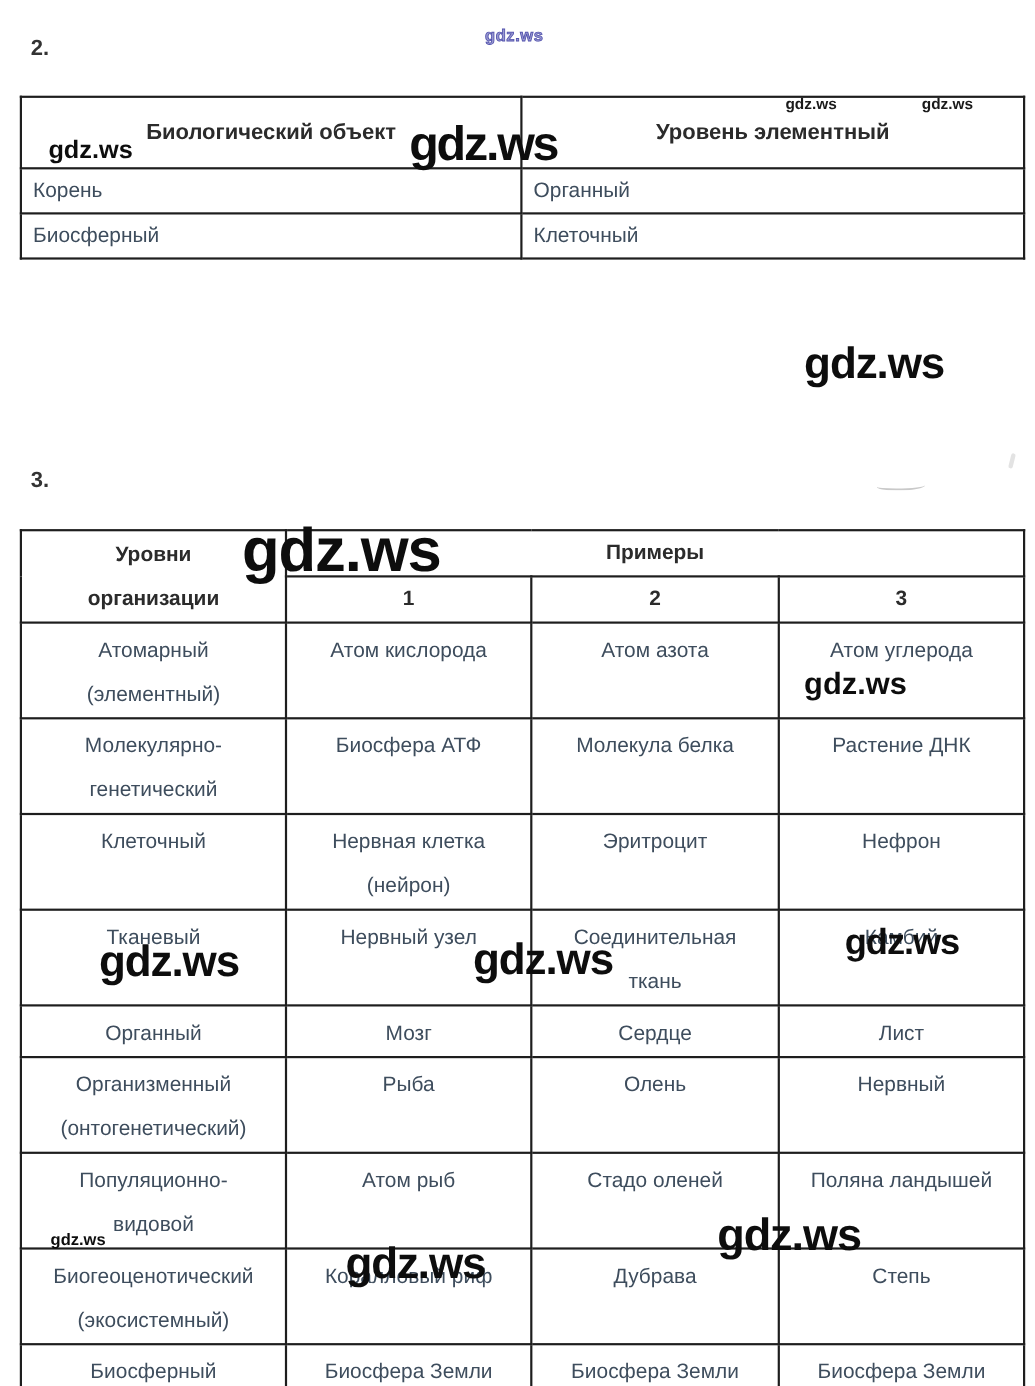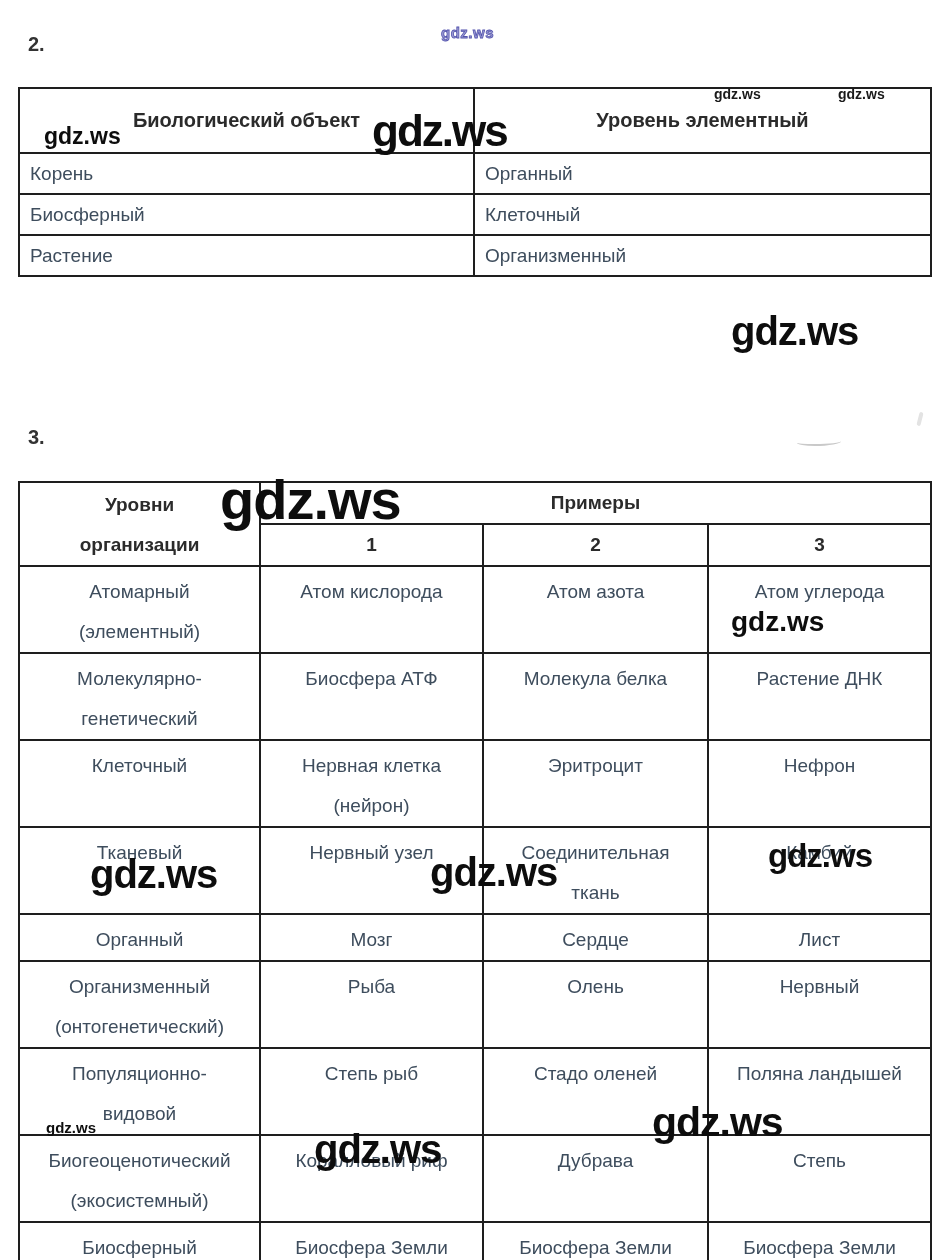--- a/index.html
+++ b/index.html
@@ -83,24 +83,20 @@
       <th>Уровень элементный</th>
     </tr>
     <tr style="height:39px">
       <td>Корень</td>
       <td>Органный</td>
     </tr>
     <tr style="height:40px">
       <td>Биосферный</td>
       <td>Клеточный</td>
     </tr>
-    <tr style="height:41px">
-      <td>Растение</td>
-      <td>Организменный</td>
-    </tr>
   </tbody>
     </table>
 
   <div class="sec-label" style="left:28px; top:426px;">3.</div>
   <div class="pen-mark"></div>
   <div class="pen-dot"></div>
 
   <table class="t3">
     <colgroup>
         <col style="width:241px">
@@ -216,21 +212,21 @@
             <div class="cell-line">Нервный</div>
           </td>
     </tr>
 
     <tr style="height:80px">
       <td>
         <div class="cell-line">Популяционно-</div>
         <div class="cell-line">видовой</div>
       </td>
       <td>
-            <div class="cell-line">Степь рыб</div>
+            <div class="cell-line">Атом рыб</div>
           </td>
       <td>
             <div class="cell-line">Стадо оленей</div>
           </td>
       <td>
             <div class="cell-line">Поляна ландышей</div>
           </td>
     </tr>
 
     <tr style="height:80px">

